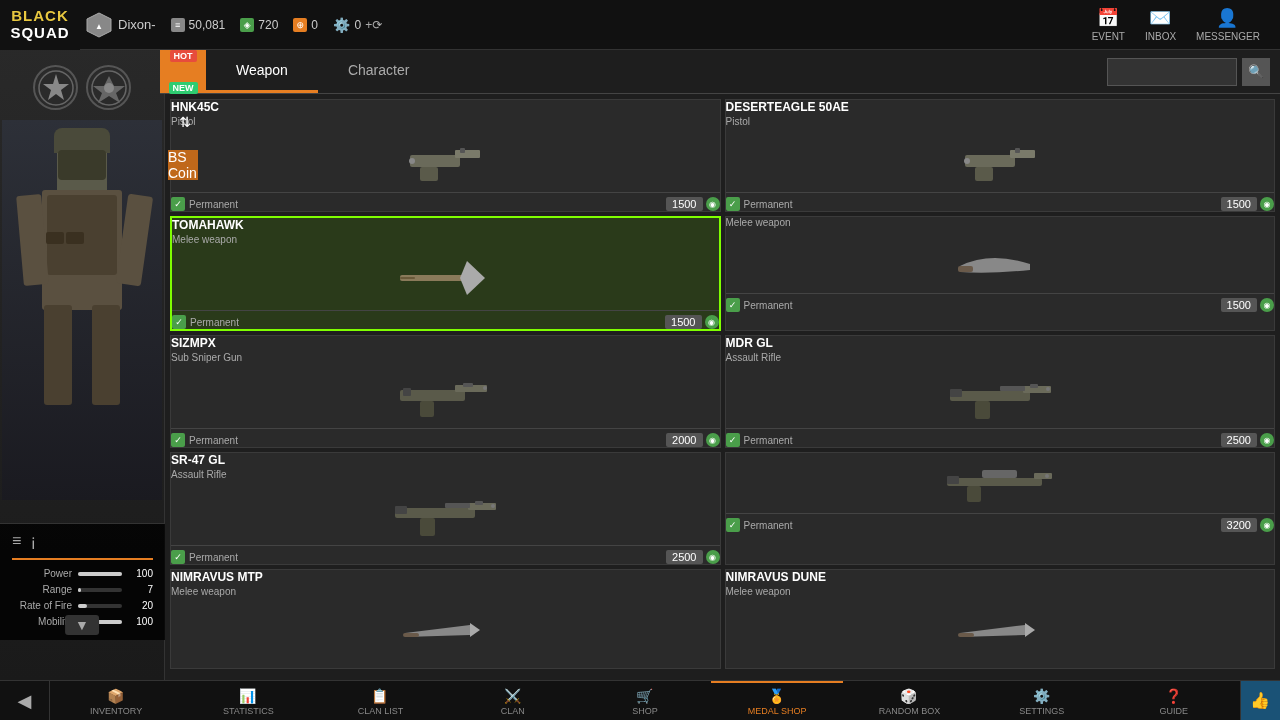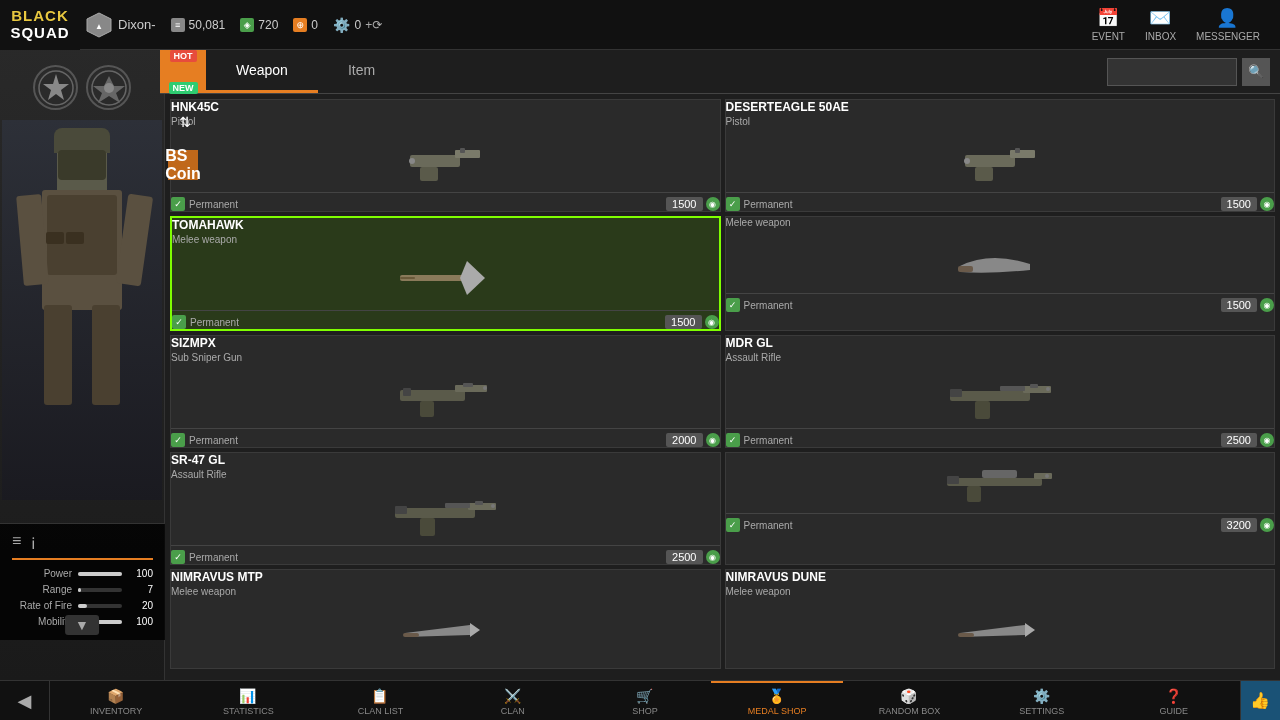--- a/index.html
+++ b/index.html
@@ -532,28 +532,28 @@
   </div>
 
   <div style="position:absolute;bottom:45px;left:50%;transform:translateX(-50%);font-size:14px;color:#aaa;cursor:pointer;background:#333;padding:2px 10px;border-radius:3px;">▼</div>
 </div>
 
 <div class="second-nav">
   <div style="display:flex;align-items:center;gap:20px;padding:0 8px;background:#e67e22;cursor:pointer;flex-direction:column;">
     <div class="hot-badge">HOT</div>
     <div class="new-badge">NEW</div>
     <div style="font-size:14px;margin-left:4px;">⇅</div>
-    <div style="width:30px;height:30px;background:#c0681a;display:flex;align-items:center;justify-content:center;font-size:16px;font-weight:bold;color:#fff;">
+    <div style="width:30px;height:30px;background:#c0681a;display:flex;align-items:center;justify-content:center;font-size:14px;font-weight:normal;color:#fff;">
       <span>BS Coin</span>
     </div>
   </div>
 
   <div class="shop-tabs">
     <div class="shop-tab active">Weapon</div>
-    <div class="shop-tab">Item</div>
+    <div class="shop-tab">Character</div>
   </div>
 
   <div class="search-area">
     <input class="search-input" type="text" placeholder="" style="">
     <button class="search-btn">🔍</button>
   </div>
 </div>
 
 <div class="item-grid-container">
   <div class="item-grid" id="item-grid">

